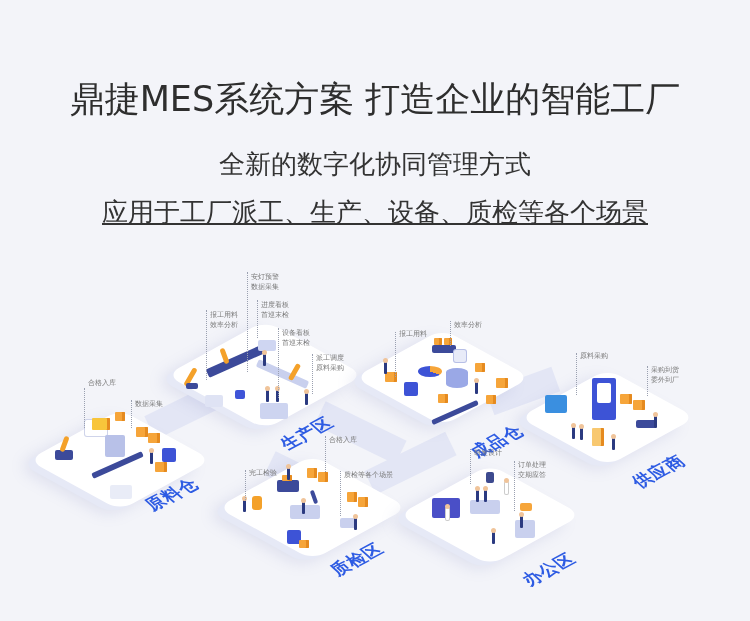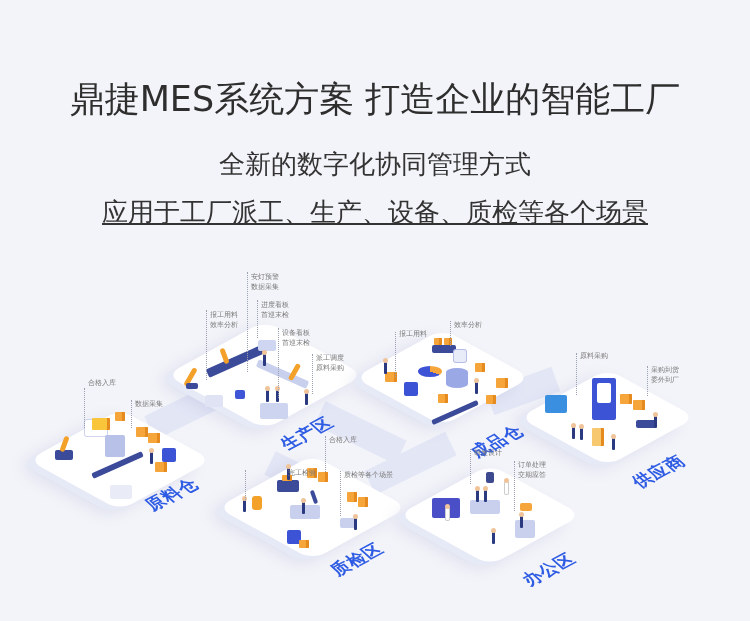--- a/index.html
+++ b/index.html
@@ -198,21 +198,21 @@
     <div class="arm" style="left:312px; top:240px; width:4px; height:14px; transform:rotate(-20deg); background:#3c4a9a;"></div>
     <div class="person" style="left:302px; top:252px;"></div>
     <div class="box" style="left:347px; top:242px; width:10px; height:10px;"></div>
     <div class="box" style="left:358px; top:247px; width:10px; height:10px;"></div>
     <div class="lightm" style="left:340px; top:268px; width:16px; height:10px;"></div>
     <div class="person" style="left:354px; top:268px;"></div>
     <div class="machine" style="left:287px; top:280px; width:14px; height:14px; background:#3d53d6;"></div>
     <div class="box" style="left:299px; top:290px; width:10px; height:8px;"></div>
 
     <div class="vline" style="left:245px; top:220px; height:30px;"></div>
-    <div class="callout" style="left:249px; top:218px;margin-left:39px;">完工检验</div>
+    <div class="callout" style="left:249px; top:218px;">完工检验</div>
     <div class="vline" style="left:325px; top:186px; height:36px;"></div>
     <div class="callout" style="left:329px; top:185px;">合格入库</div>
     <div class="vline" style="left:340px; top:221px; height:45px;"></div>
     <div class="callout" style="left:344px; top:220px;">质检等各个场景</div>
 
     <div class="zone-label" style="left:330px; top:298px;">质检区</div>
   </div>
 
   <div>
     <div class="diamond" style="left:425px; top:200px; width:130px; height:130px; transform:scaleY(0.55) rotate(45deg);"></div>

